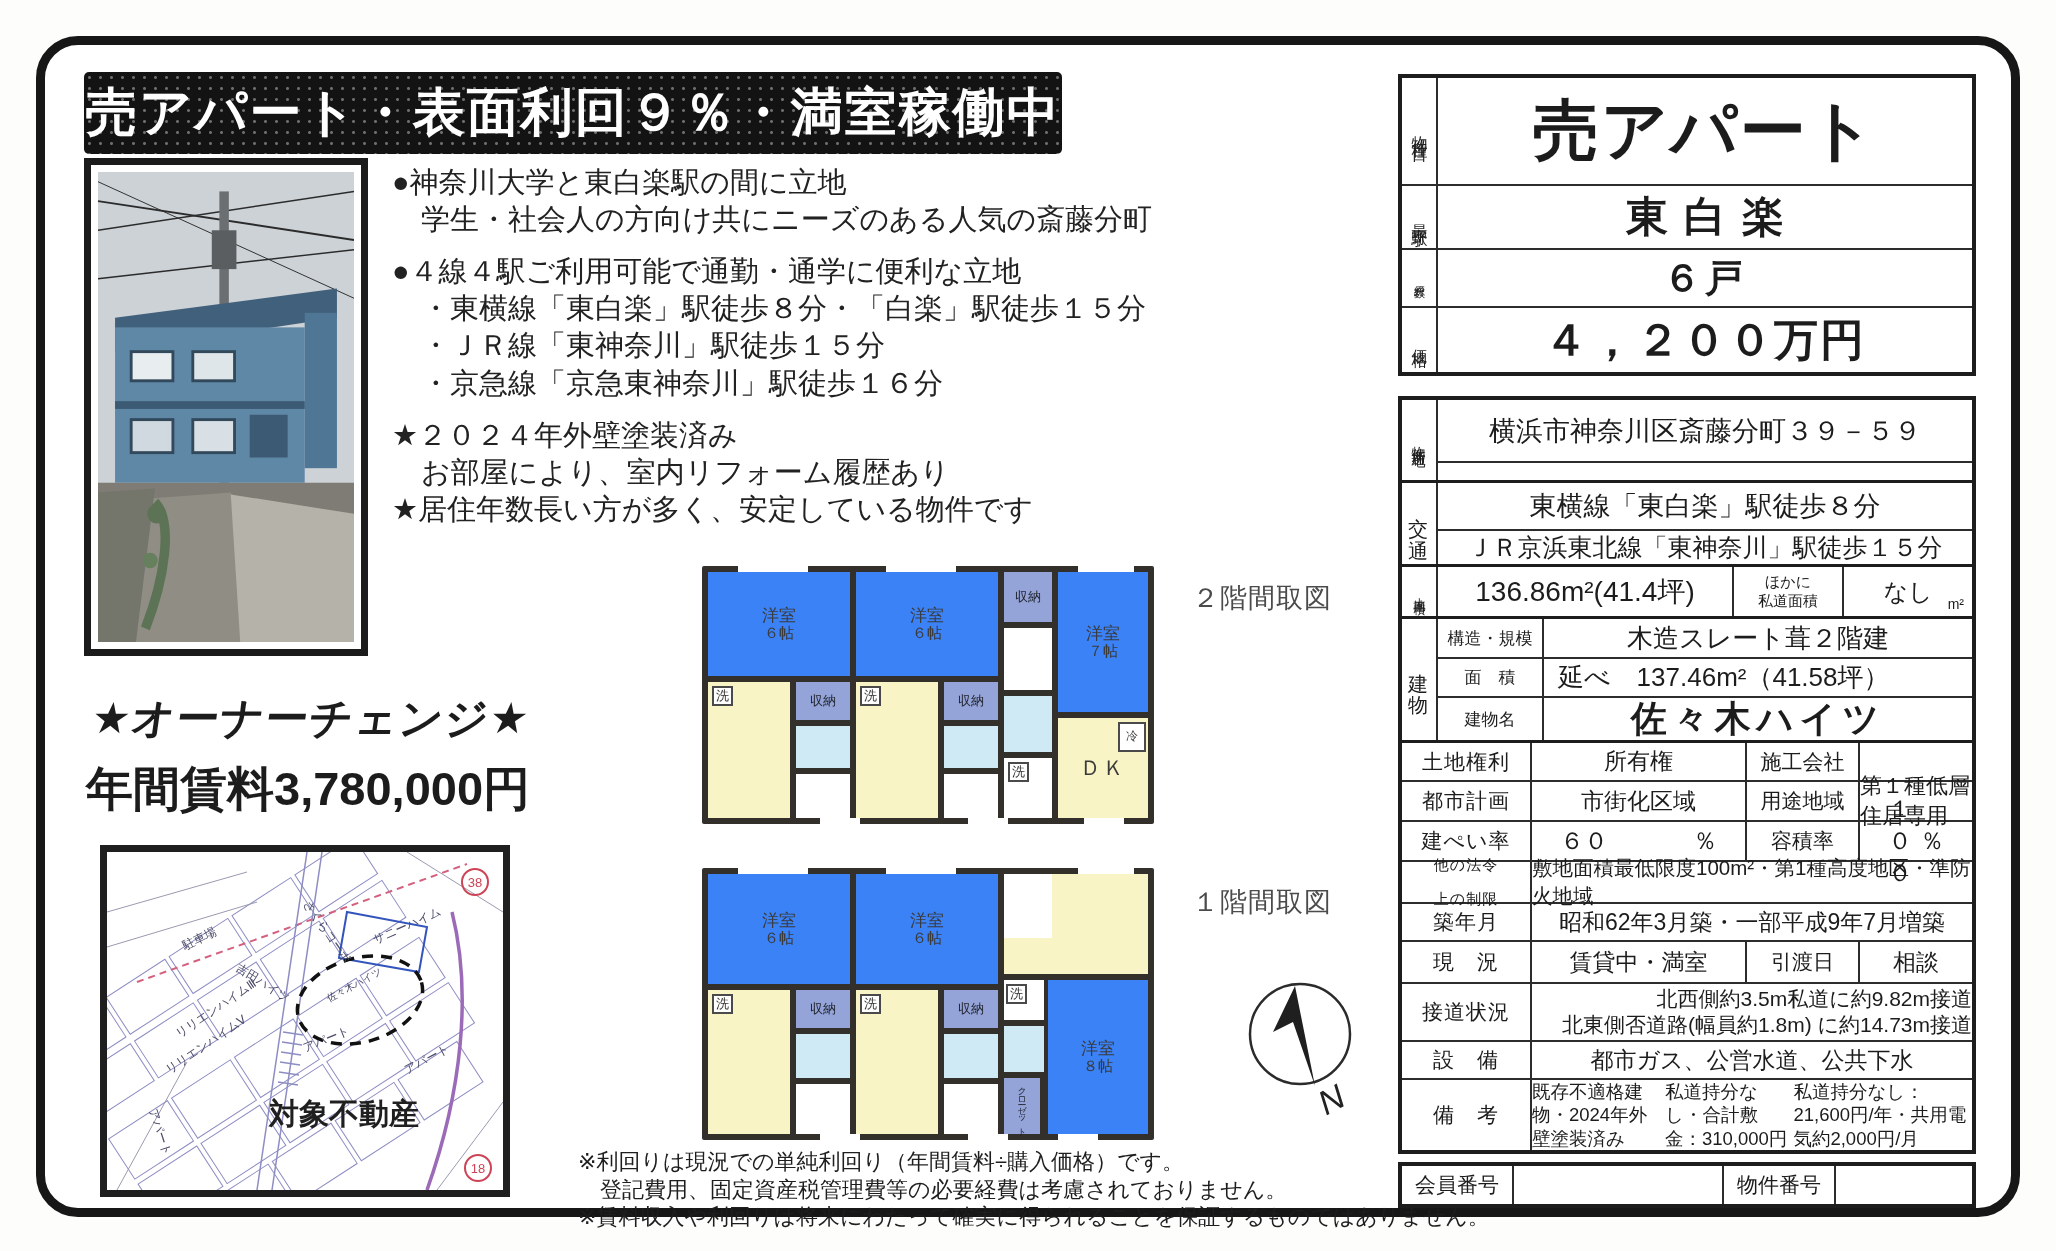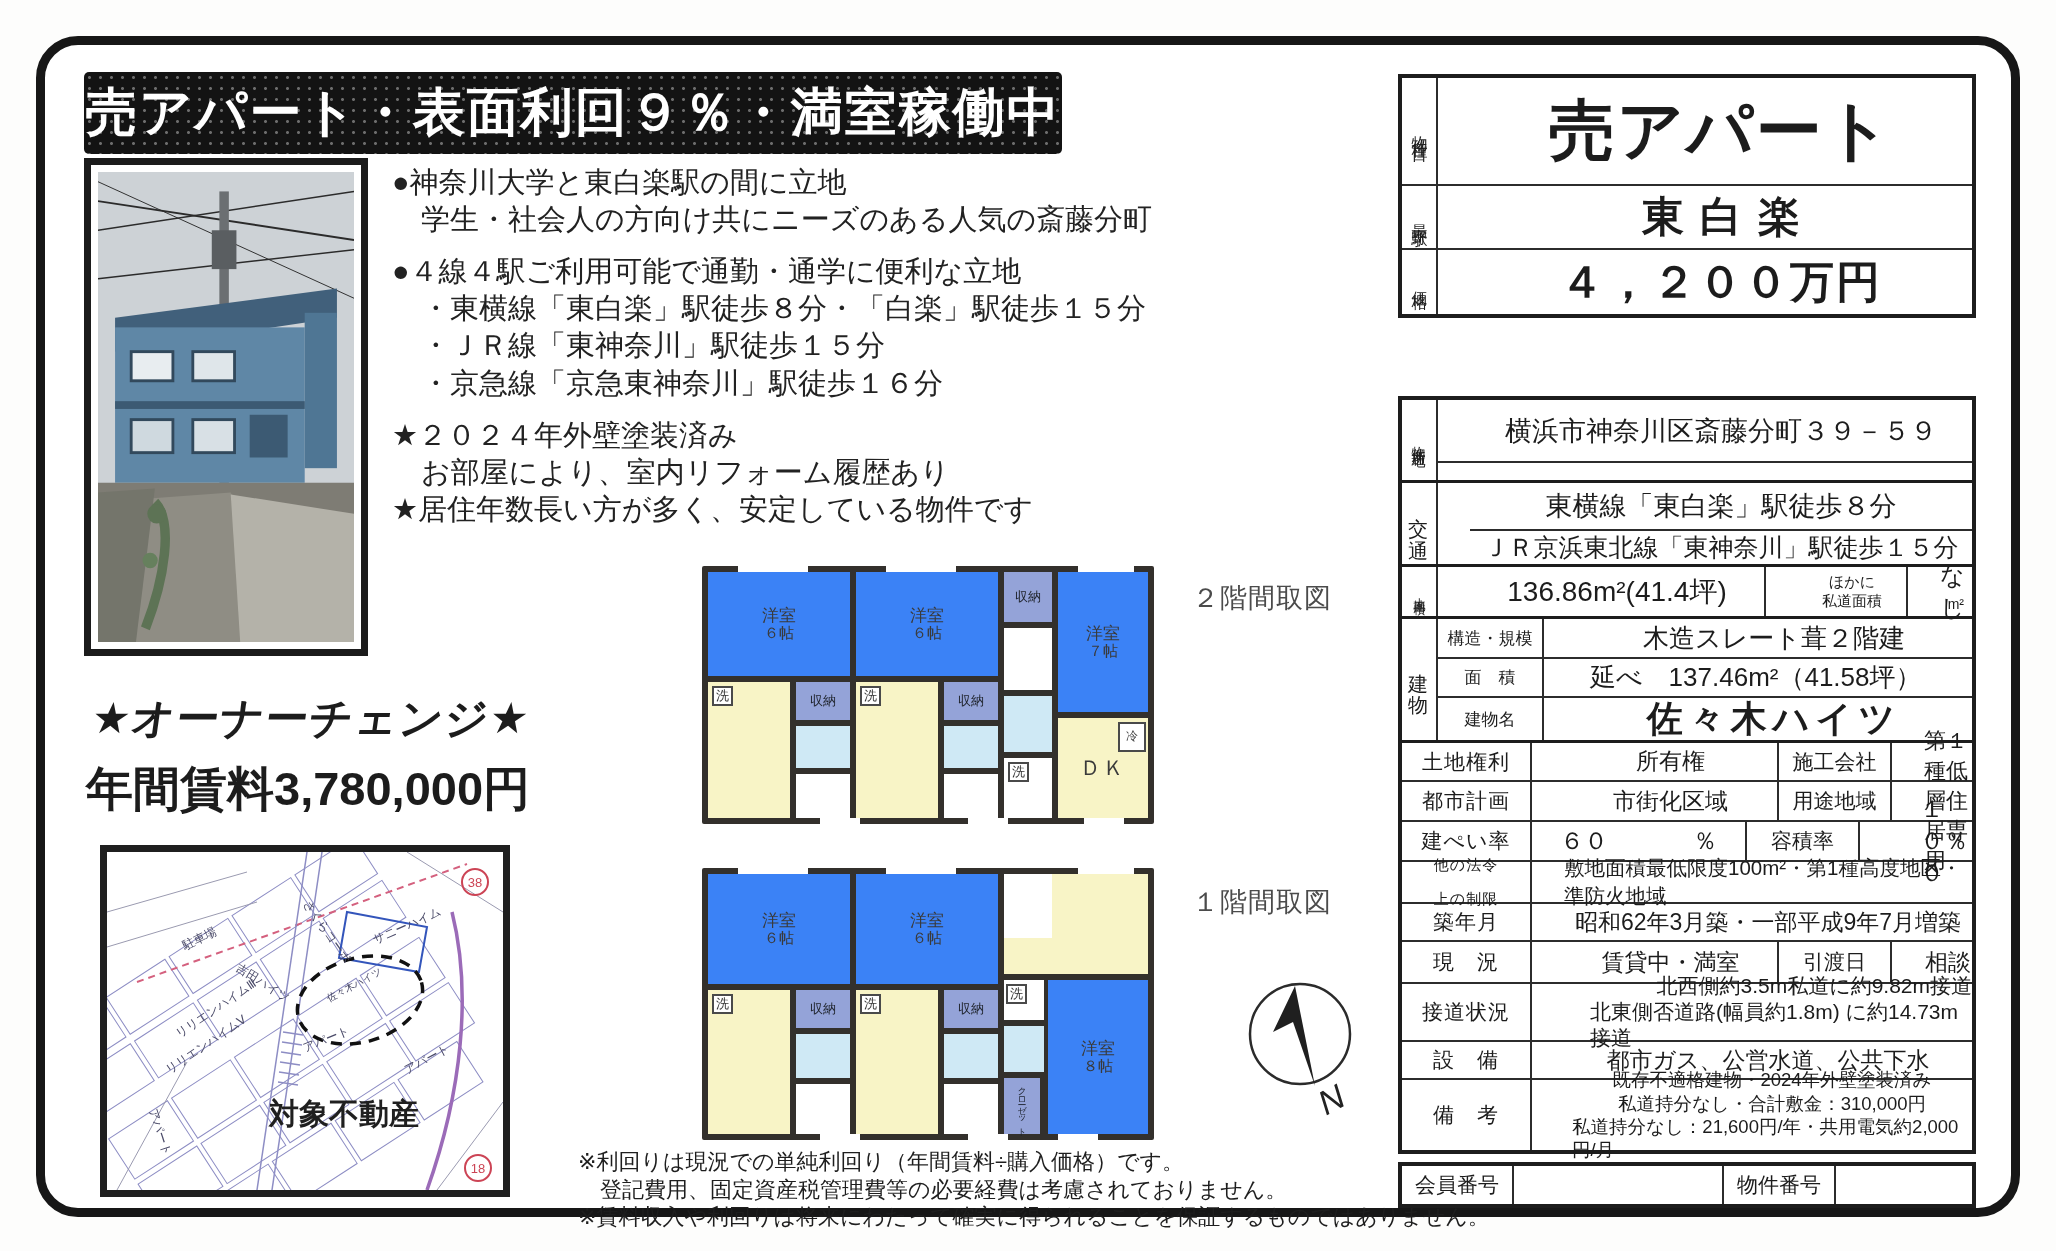--- a/index.html
+++ b/index.html
@@ -65,21 +65,21 @@
   .box { position:absolute; border:4px solid #1d1d1d; background:#fff; }
   .box1 { left:1398px; top:74px; width:578px; }
   .box2 { left:1398px; top:396px; width:578px; }
   .box3 { left:1398px; top:1162px; width:578px; }
   .trow { display:flex; align-items:stretch; }
   .bt2 { border-top:2px solid #2c2c2c; } .bt3 { border-top:3px solid #1d1d1d; }
   .vlab { writing-mode:vertical-rl; text-orientation:upright; display:flex; align-items:center;
     justify-content:center; border-right:2px solid #2c2c2c; flex:0 0 36px; text-align:center; }
   .hlab { display:flex; align-items:center; justify-content:center; border-right:2px solid #2c2c2c;
     text-align:center; }
-  .val { display:flex; align-items:center; justify-content:center; flex:1 1 auto;margin-left:32px; }
+  .val { display:flex; align-items:center; justify-content:center; flex:1 1 auto; }
   .valL { justify-content:flex-start; }
   .col { display:flex; flex-direction:column; flex:1 1 auto; }
 
   .t-type  { height:106px; } .t-type  .val { font-size:66px; font-weight:bold; letter-spacing:2px; }
   .t-sta   { height:64px; }  .t-sta   .val { font-size:42px; font-weight:bold; letter-spacing:16px; padding-left:16px; }
   .t-units { height:58px; }  .t-units .val { font-size:38px; font-weight:bold; letter-spacing:4px; }
   .t-price { height:66px; }  .t-price .val { font-size:44px; font-weight:bold; letter-spacing:2px; }
   .f16 { font-size:16px; letter-spacing:4px; } .f11v { font-size:11px; letter-spacing:1px; }
   .f14v { font-size:14px; letter-spacing:2px; } .f20v { font-size:20px; letter-spacing:22px; }
   .f12v { font-size:12px; letter-spacing:2px; }
@@ -107,22 +107,22 @@
   .t-std { height:40px; } .t-std .val { font-size:23px; }
   .t-pct .pv { flex:0 0 215px; border-right:2px solid #2c2c2c; display:flex; align-items:center;
      justify-content:space-between; padding:0 28px; font-size:24px; }
   .t-law { height:42px; } .t-law .lab130 { font-size:15px; line-height:1.2; flex-direction:column;gap:16px; }
   .t-law .val { font-size:20.5px; }
   .t-built { height:38px; } .t-built .val { font-size:23px; }
   .t-stat { height:42px; } .t-stat .val,. t-stat .cell215 { font-size:23px; }
   .t-road { height:58px; } .t-road .val { flex-direction:column; align-items:flex-end;
      justify-content:center; font-size:21px; line-height:1.25; padding-left:26px; }
   .t-util { height:38px; } .t-util .val { font-size:23px; }
-  .t-rem { height:72px; } .t-rem .val { flex-direction:column; align-items:center;
-     justify-content:center; font-size:18.5px; line-height:1.26; padding-left:8px; }
+  .t-rem { height:72px; } .t-rem .val { flex-direction:row; align-items:flex-end;
+     justify-content:center; font-size:18.5px; line-height:1.26; }
   .t-foot { height:38px; }
   .t-foot .lab { flex:0 0 112px; font-size:21px; border-right:2px solid #2c2c2c;
      display:flex; align-items:center; justify-content:center; }
   .t-foot .blank1 { flex:0 0 210px; border-right:2px solid #2c2c2c; }
   .t-foot .blank2 { flex:1; }
 
   
   .disclaimer { position:absolute; left:578px; top:1148px; width:1000px; font-size:22px;
     line-height:1.25; color:#1e1e1e; }
   .disclaimer .ln { white-space:nowrap; }
@@ -359,20 +359,24 @@
 
   <div class="box box1">
     <div class="trow t-type">
       <div class="vlab f16">物件種目</div>
       <div class="val">売アパート</div>
     </div>
     <div class="trow t-sta bt2">
       <div class="vlab f16">最寄駅</div>
       <div class="val">東白楽</div>
     </div>
+    <div class="trow t-units bt2">
+      <div class="vlab f11v">総戸数</div>
+      <div class="val">６戸</div>
+    </div>
     <div class="trow t-price bt2">
       <div class="vlab f16">価格</div>
       <div class="val">４，２００万円</div>
     </div>
   </div>
 
   <div class="box box2">
     <div class="trow t-loc">
       <div class="vlab f14v">物件所在地</div>
       <div class="col">

